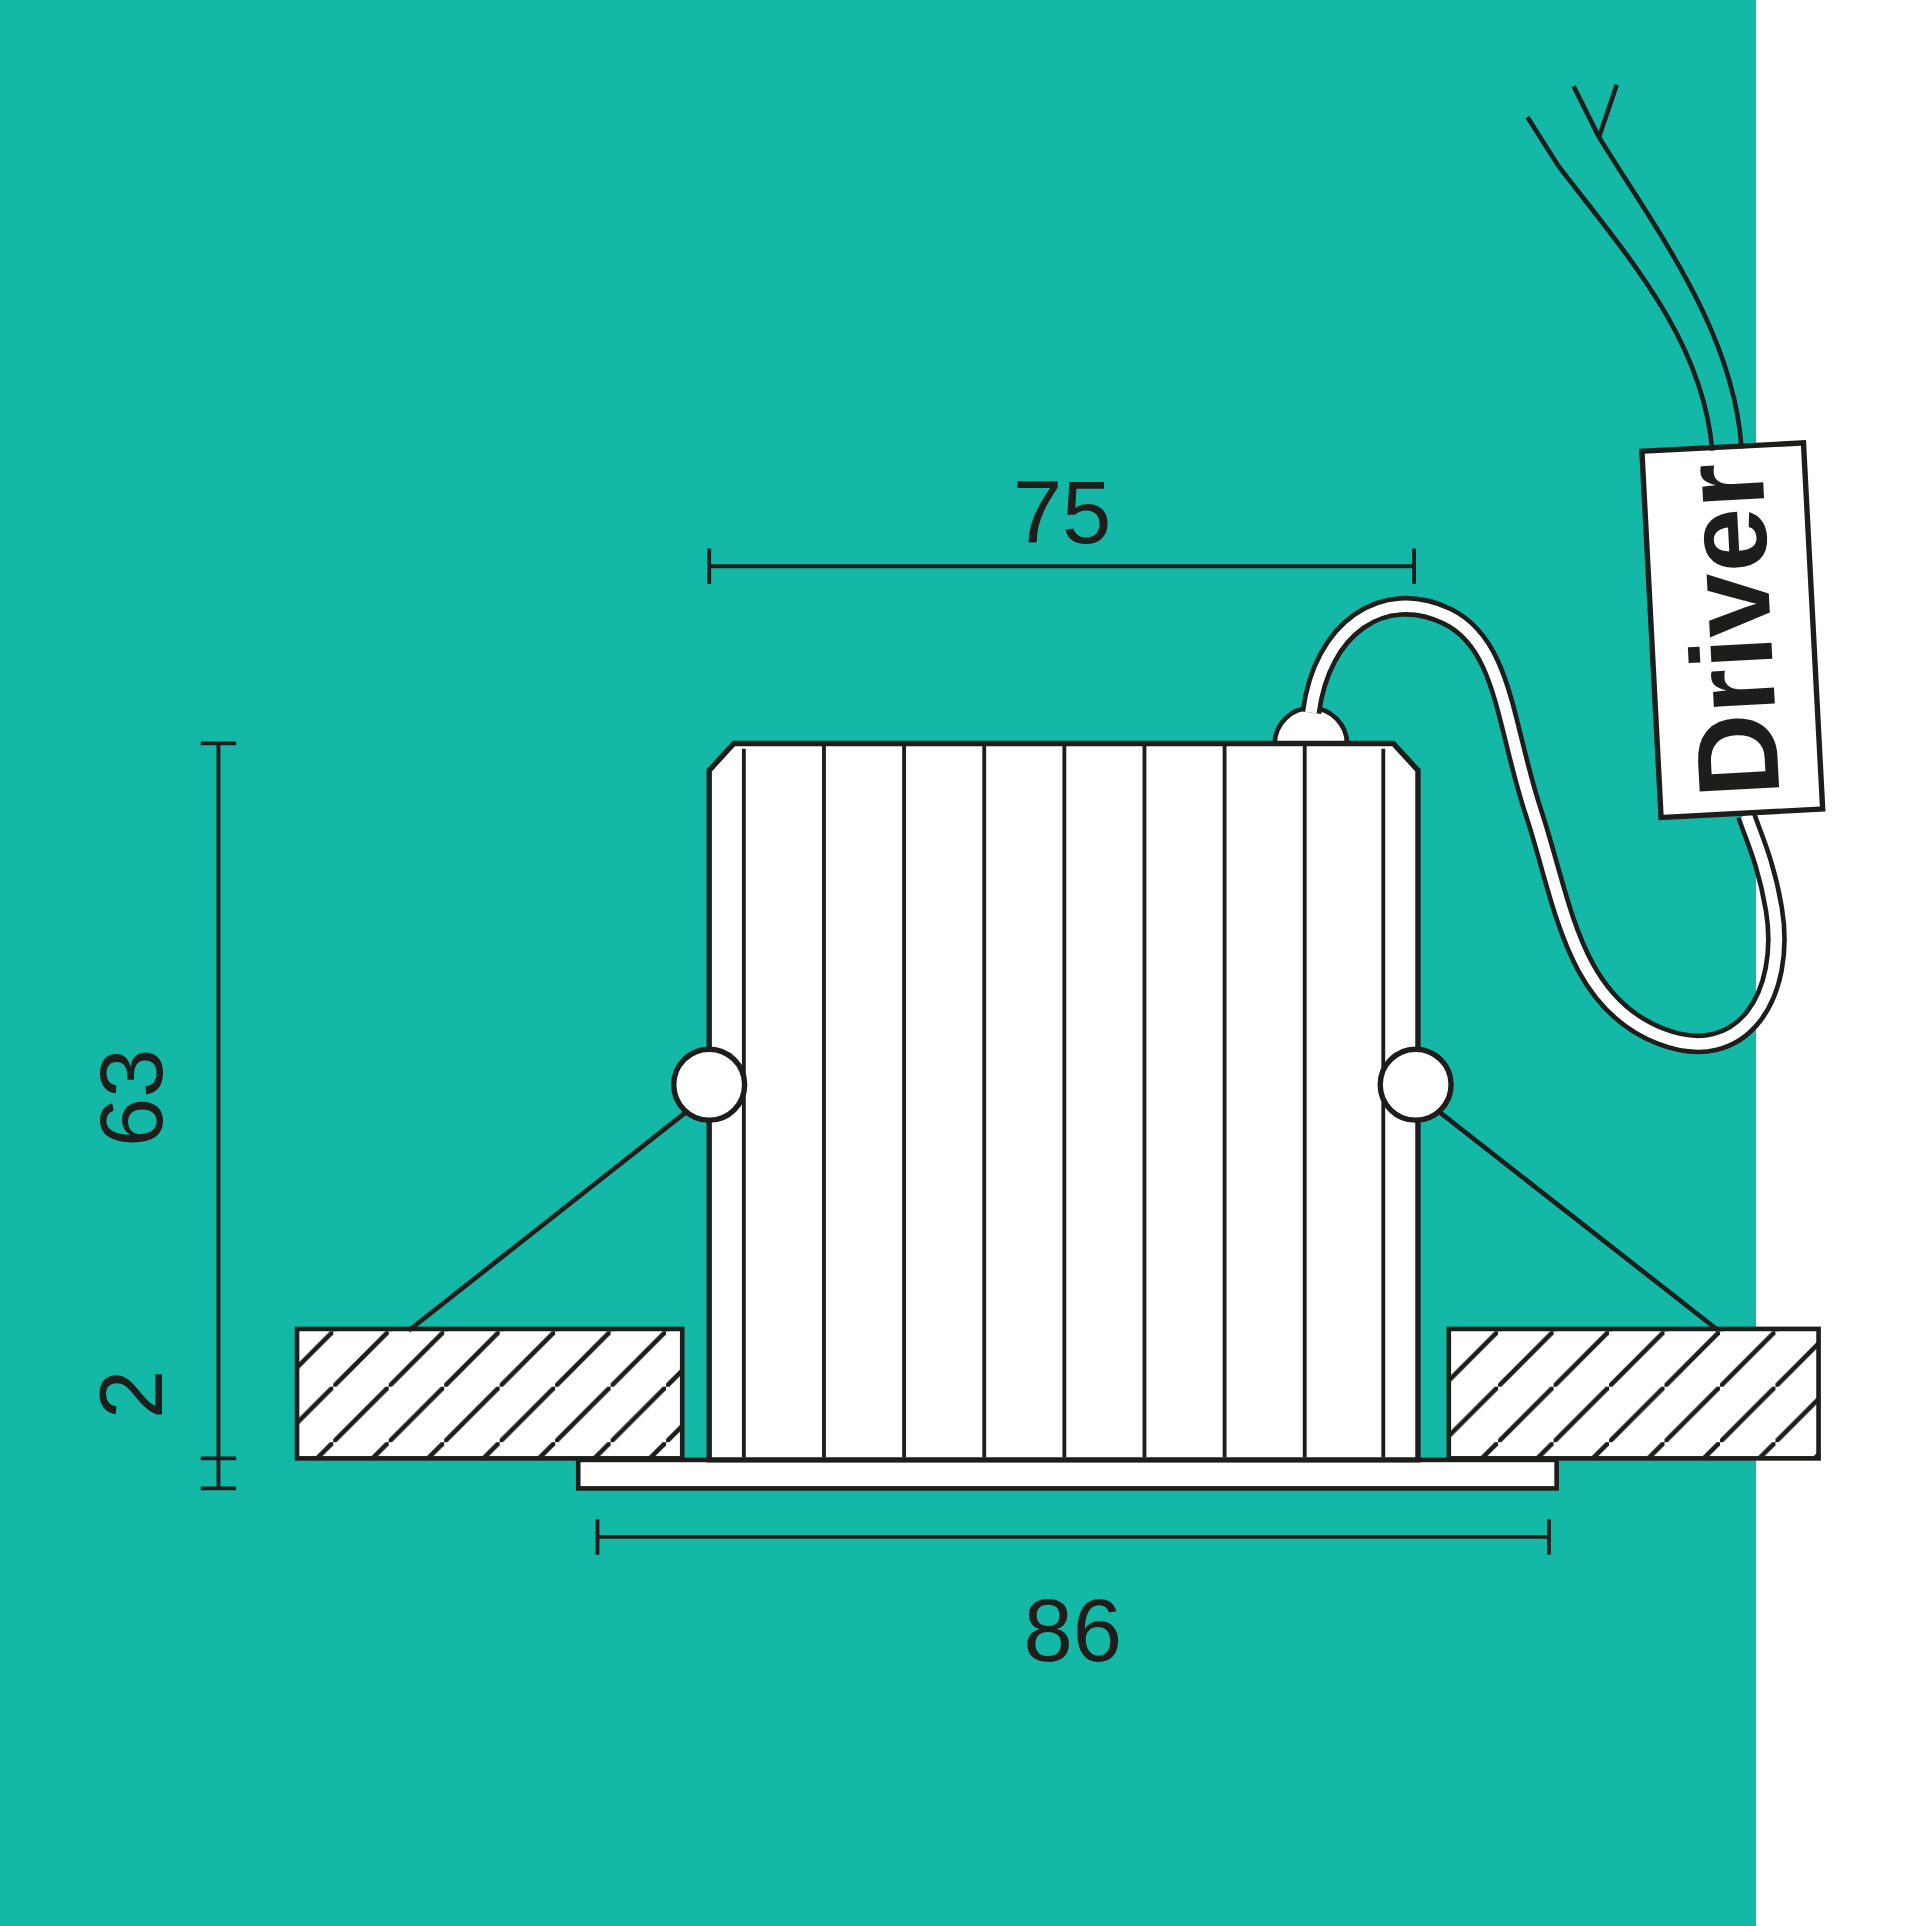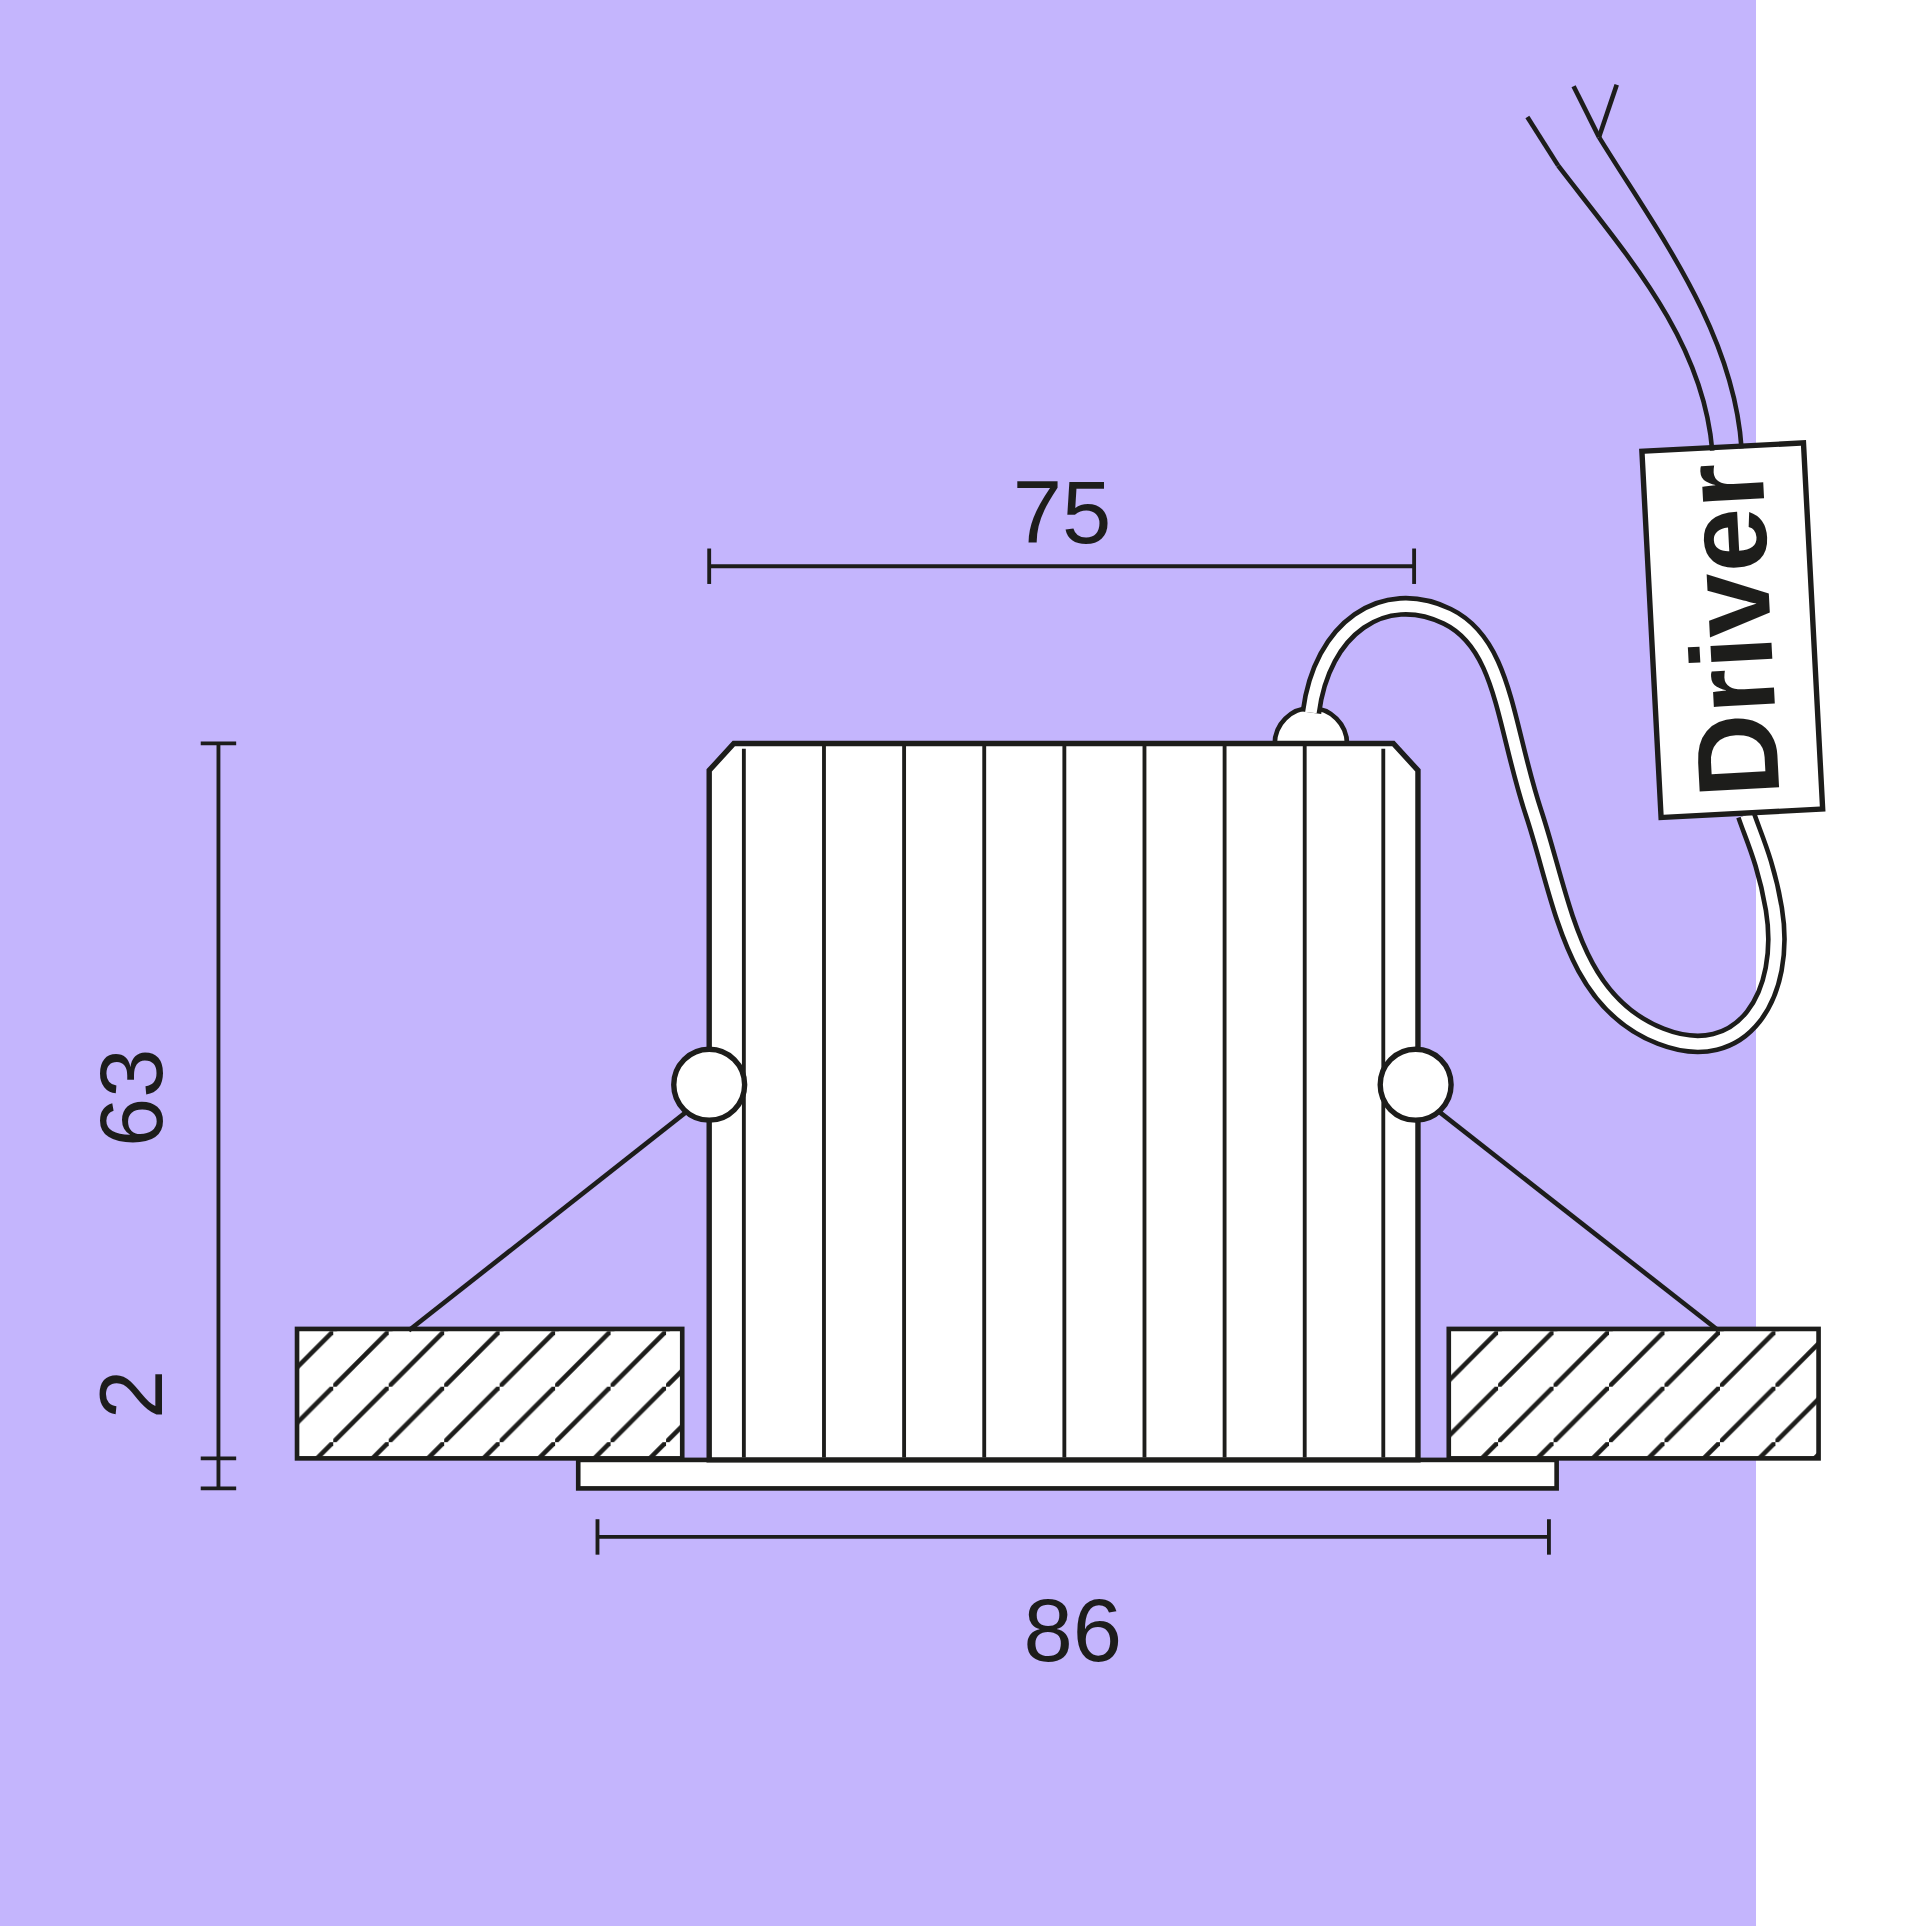--- a/index.html
+++ b/index.html
@@ -3,21 +3,21 @@
 <meta charset="utf-8">
 <style>
   html, body {
     margin: 0;
     padding: 0;
     background: #ffffff;
   }
   .canvas {
     width: 1756px;
     height: 1926px;
-    background: #c4b5fd;
+    background: #14b8a6;
     position: relative;
   }
   svg {
     display: block;
   }
   svg text {
     font-family: "Liberation Sans", "DejaVu Sans", sans-serif;
     fill: #1d1d1b;
   }
   .dim-label {

